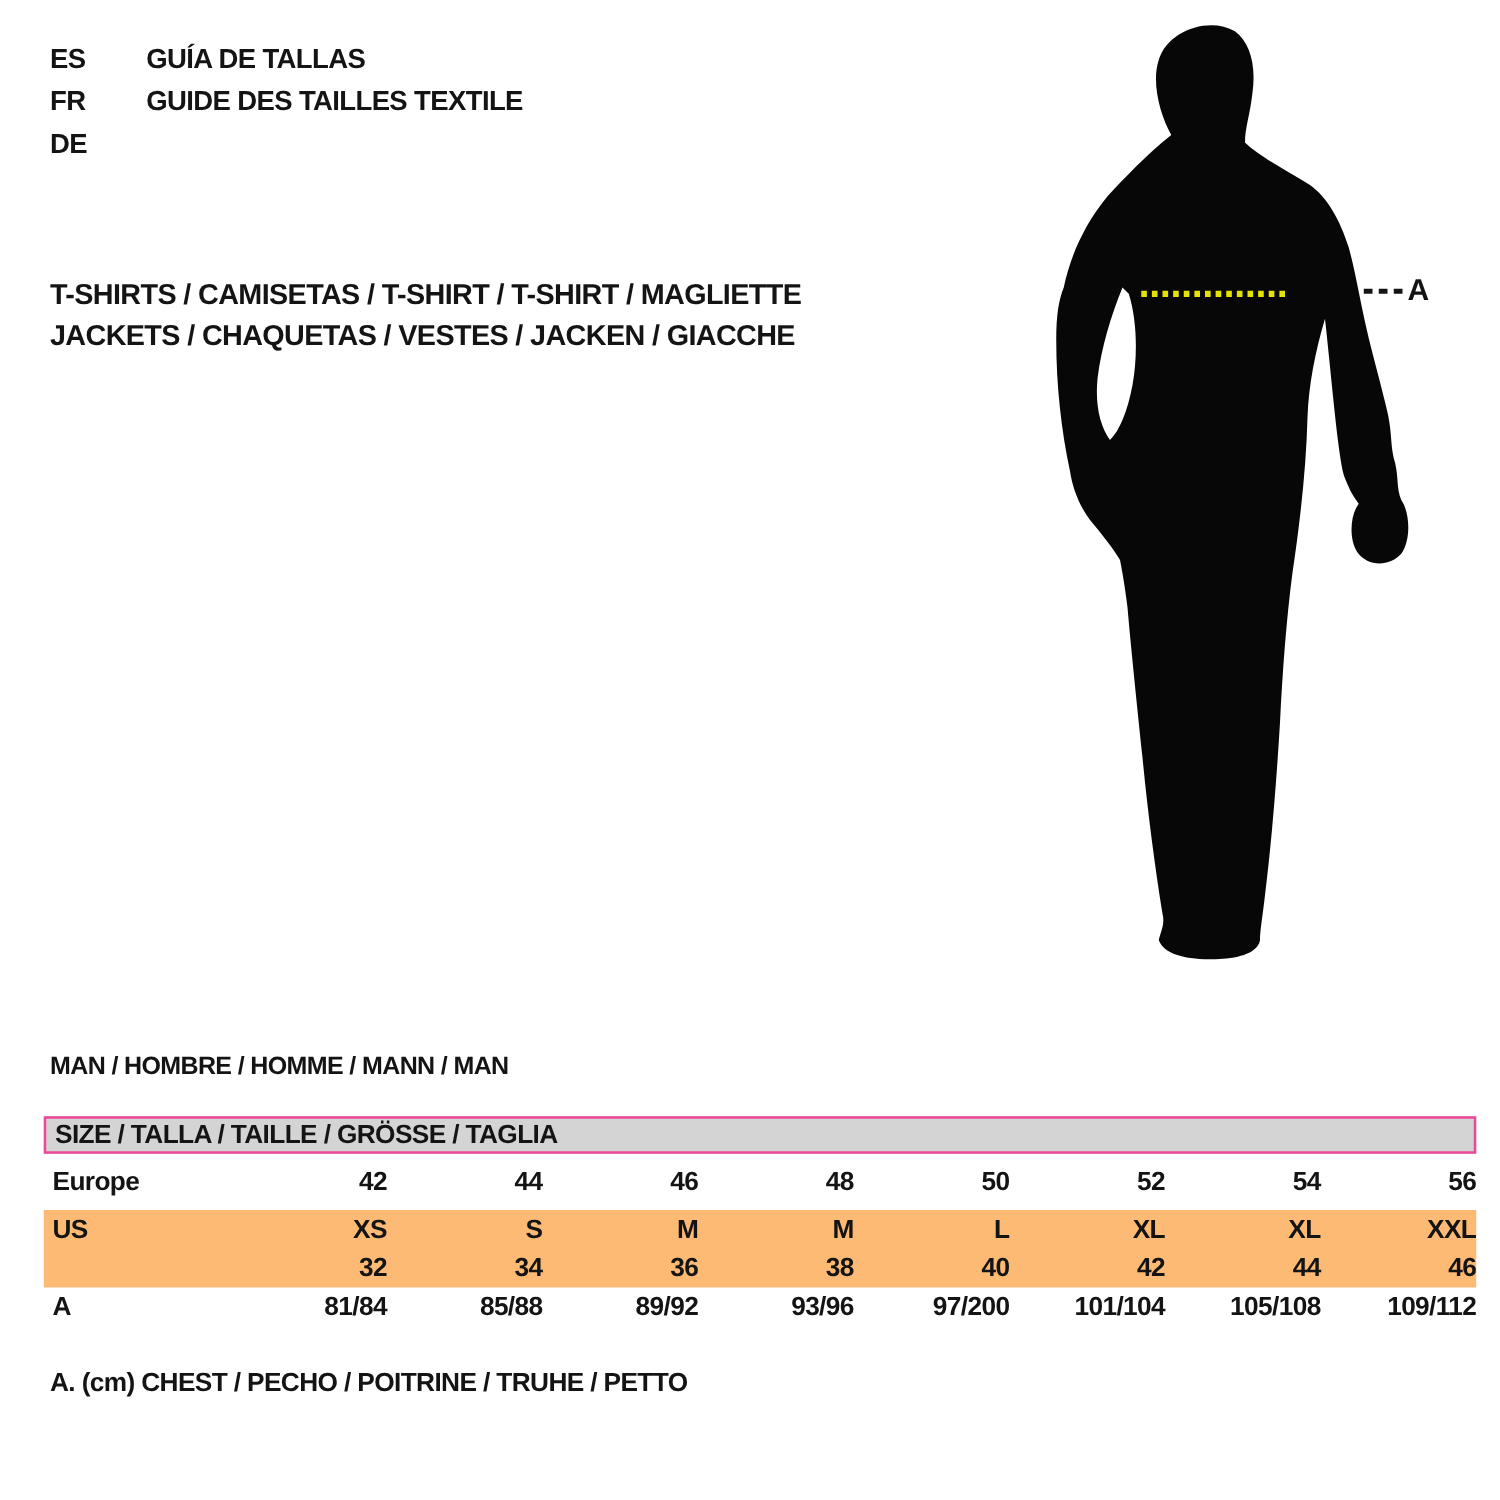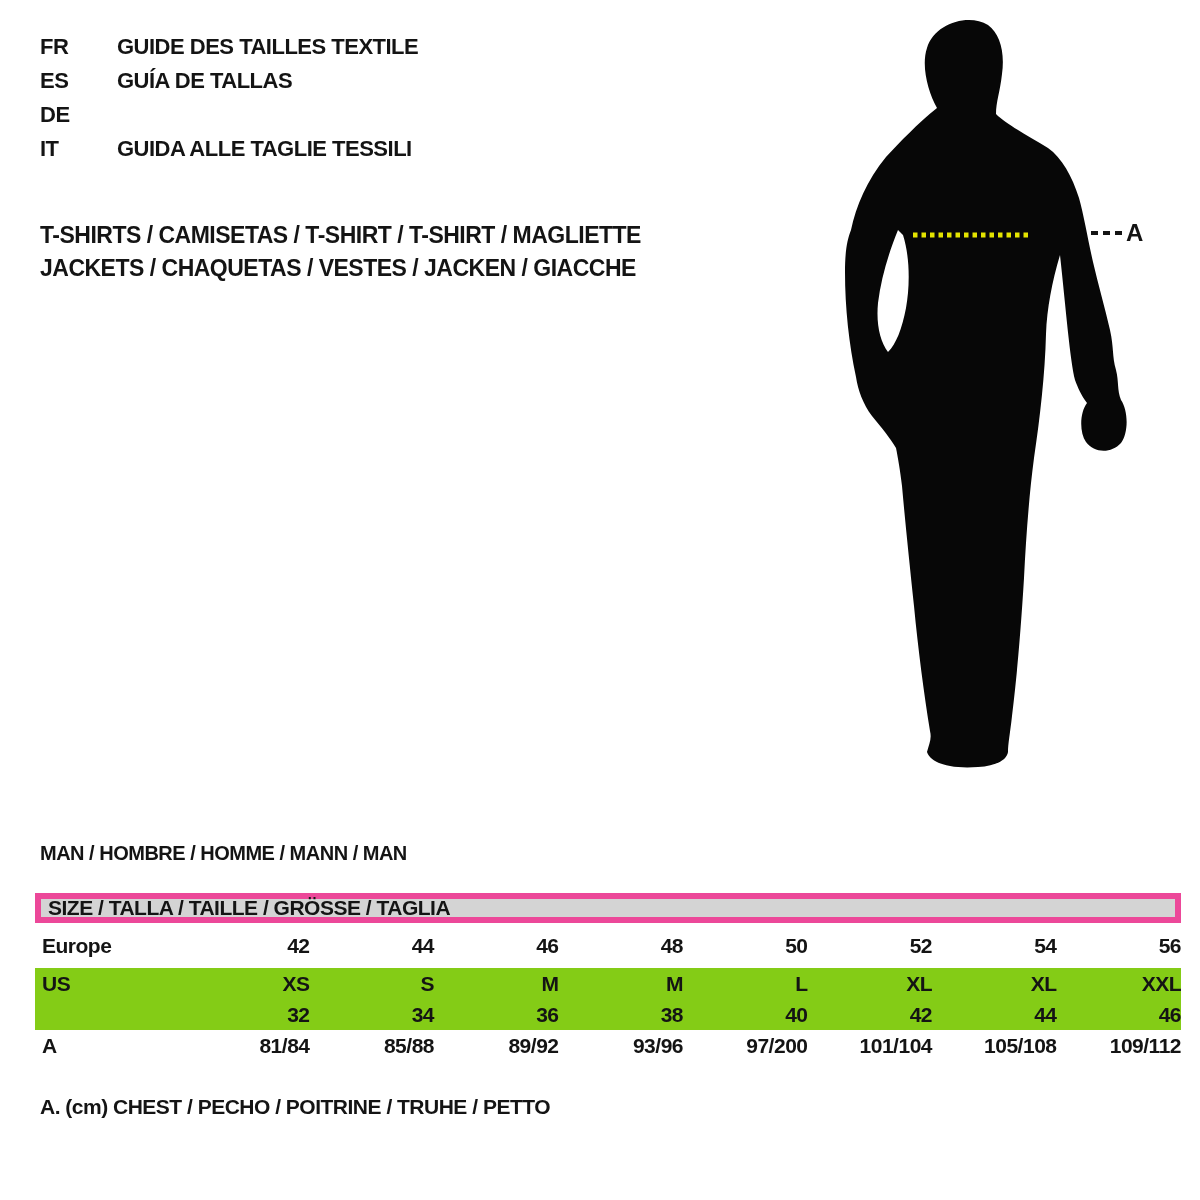--- a/index.html
+++ b/index.html
@@ -16,53 +16,49 @@
   
   .category{position:absolute;left:40px;top:219px;font-size:23px;line-height:33px;}
   
   .figure-svg{position:absolute;left:0;top:0;}
   .a-label{position:absolute;left:1126px;top:219px;font-size:24px;}
   
   .man-title{position:absolute;left:40px;top:842px;font-size:20px;}
   
   .size-table{position:absolute;left:35px;top:893px;width:1146px;font-size:21px;}
   .thead{
-    box-sizing:border-box;height:30px;border:6px solid #ec4899;
+    box-sizing:border-box;height:30px;border:2px solid #ec4899;
     display:flex;align-items:center;padding-left:7px;
   }
   .trow{display:flex;align-items:center;}
   .t-eu{height:45px;}
   .t-band{}
   .t-us,.t-num{height:31px;}
   .t-a{height:32px;}
   .tlabel{width:150px;padding-left:7px;box-sizing:border-box;}
   .tcell{flex:1;text-align:right;}
   
   .footnote{position:absolute;left:40px;top:1095px;font-size:21px;text-align:right;}
 </style>
 </head>
 <body>
 
 <div class="canvas">
 
   <div class="lang-list">
     <div class="lang-row">
+      <span class="lang-code">ES</span>
+      <span class="lang-label">GUÍA DE TALLAS</span>
+    </div>
+    <div class="lang-row">
       <span class="lang-code">FR</span>
       <span class="lang-label">GUIDE DES TAILLES TEXTILE</span>
     </div>
     <div class="lang-row">
-      <span class="lang-code">ES</span>
-      <span class="lang-label">GUÍA DE TALLAS</span>
-    </div>
-    <div class="lang-row">
       <span class="lang-code">DE</span>
-    </div>
-    <div class="lang-row">
-      <span class="lang-code">IT</span>
-      <span class="lang-label">GUIDA ALLE TAGLIE TESSILI</span>
     </div>
   </div>
 
   <div class="category">
     <div>T-SHIRTS / CAMISETAS / T-SHIRT / T-SHIRT / MAGLIETTE</div>
     <div>JACKETS / CHAQUETAS / VESTES / JACKEN / GIACCHE</div>
   </div>
 
   <svg class="figure-svg" width="1200" height="800" viewBox="0 0 1200 800" aria-hidden="true">
     <path fill-rule="evenodd" d="M937,108
@@ -122,21 +118,21 @@
       <div class="tcell">42</div>
       <div class="tcell">44</div>
       <div class="tcell">46</div>
       <div class="tcell">48</div>
       <div class="tcell">50</div>
       <div class="tcell">52</div>
       <div class="tcell">54</div>
       <div class="tcell">56</div>
     </div>
 
-    <div class="t-band" style="background:#84cc16;">
+    <div class="t-band" style="background:#fdba74;">
       <div class="trow t-us">
         <div class="tlabel">US</div>
         <div class="tcell">XS</div>
         <div class="tcell">S</div>
         <div class="tcell">M</div>
         <div class="tcell">M</div>
         <div class="tcell">L</div>
         <div class="tcell">XL</div>
         <div class="tcell">XL</div>
         <div class="tcell">XXL</div>

